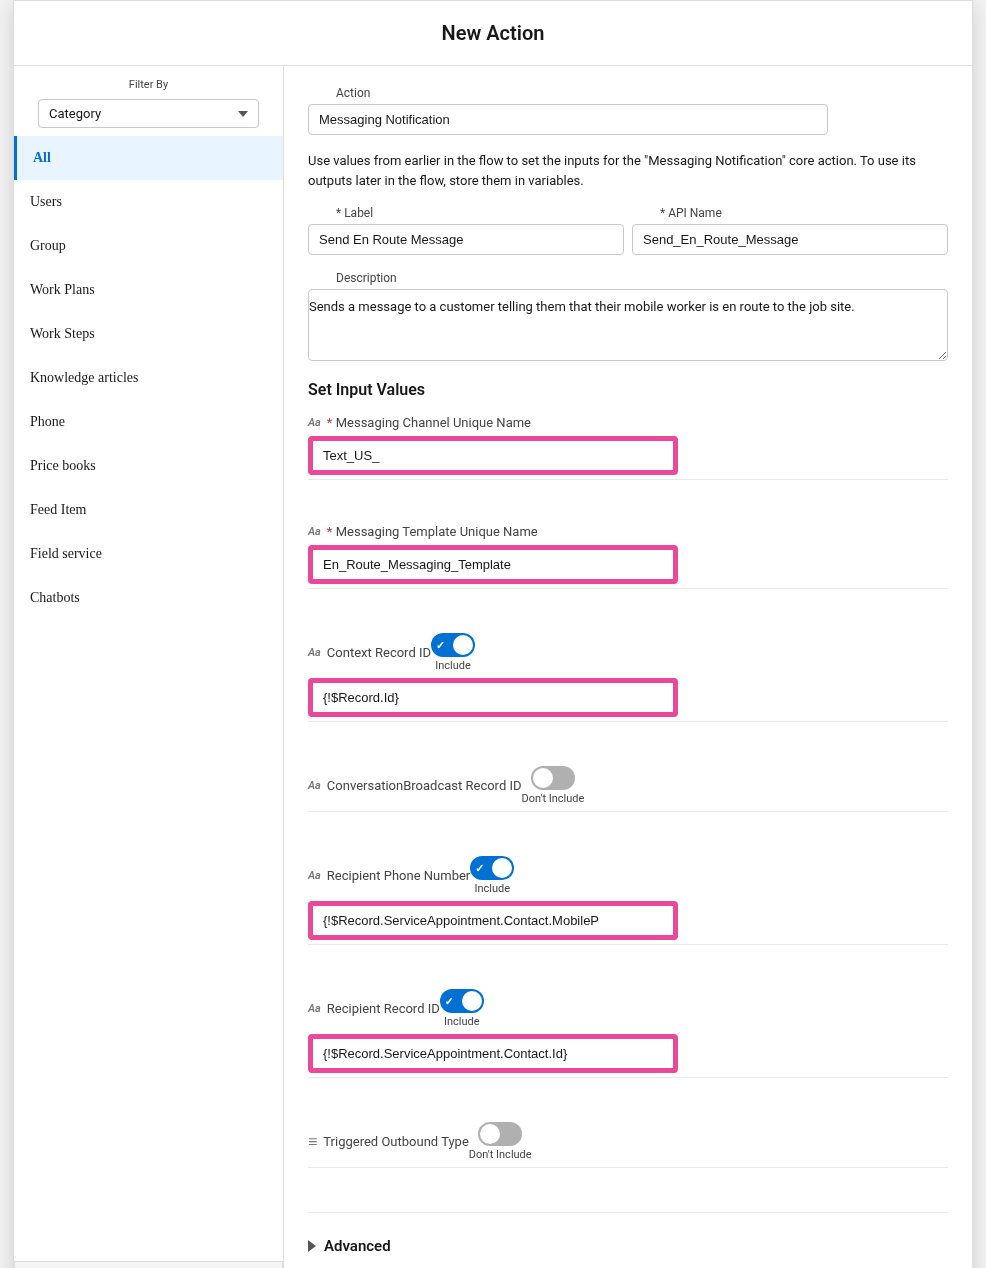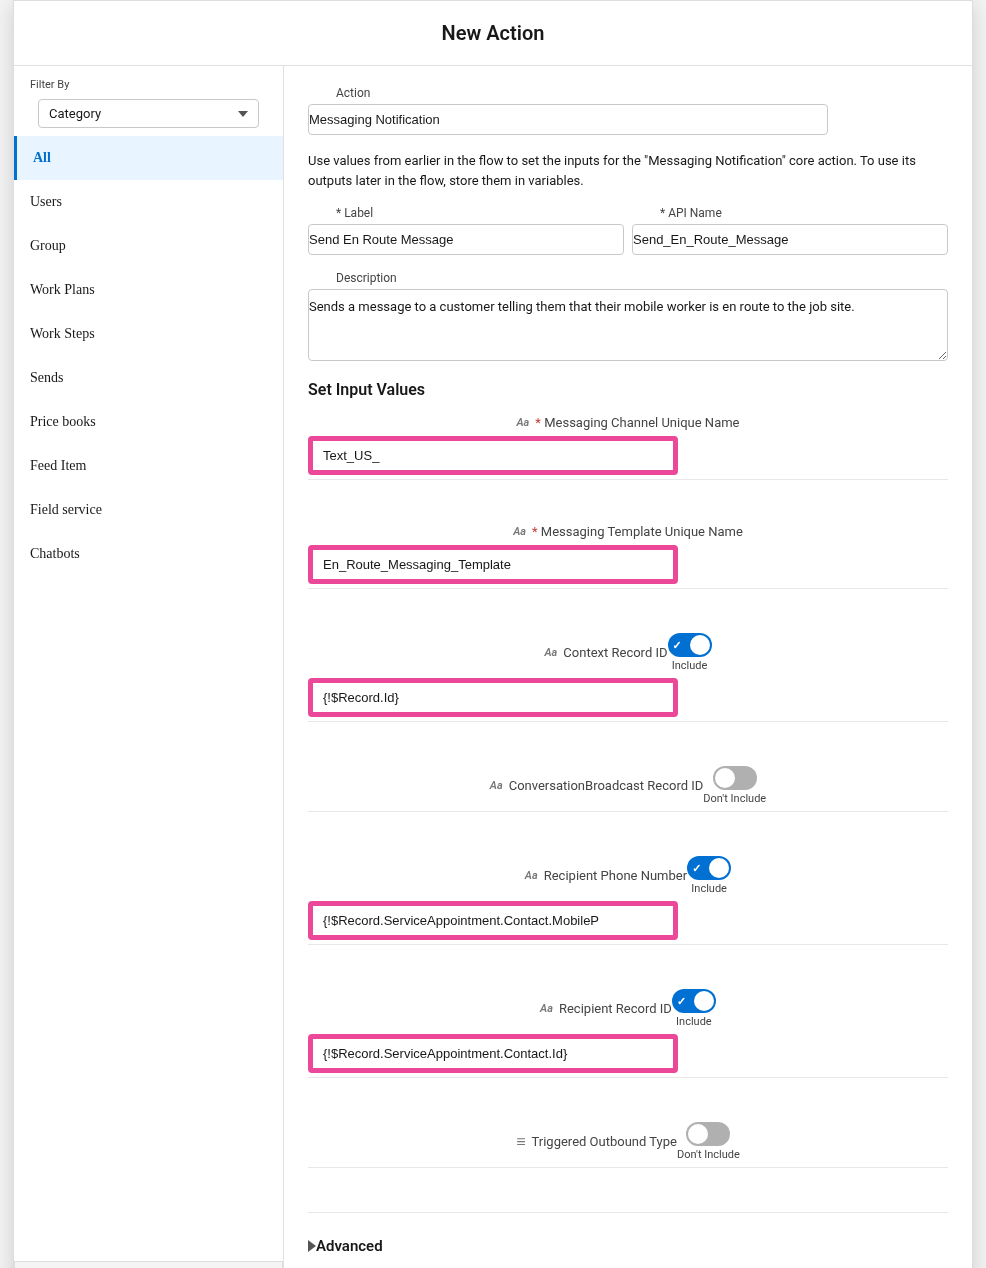--- a/index.html
+++ b/index.html
@@ -38,20 +38,21 @@
       width: 270px;
       border-right: 1px solid #e0e0e0;
       display: flex;
       flex-direction: column;
       overflow: hidden;
     }
     .filter-label {
       padding: 12px 16px 4px;
       font-size: 11px;
       color: #444;
+      text-align: center;
     }
     .filter-dropdown {
       margin: 4px 24px 8px;
       padding: 6px 10px;
       border: 1px solid #c9c9c9;
       border-radius: 4px;
       background: #fff;
       font-size: 13px;
       display: flex;
       align-items: center;
@@ -104,21 +105,21 @@
       margin-bottom: 16px;
     }
     .field-label {
       font-size: 12px;
       color: #444;
       margin-bottom: 4px;
       margin-left: 28px;
     }
     .text-input {
       width: 100%;
-      padding: 7px 0;
+      padding: 7px 10px;
       border: 1px solid #c9c9c9;
       border-radius: 4px;
       font-size: 13px;
       color: #181818;
       background: #fff;
     }
     .action-name-input {
       width: 520px;
     }
     .info-text {
@@ -153,21 +154,21 @@
       margin-top: 8px;
     }
     
     .input-value-row {
       margin-bottom: 20px;
       padding-bottom: 8px;
     }
     .input-row-header {
       display: flex;
       align-items: center;
-      justify-content: center;
+      justify-content: flex-start;
       margin-bottom: 6px;
     }
     .input-row-label {
       display: flex;
       align-items: center;
       gap: 6px;
       font-size: 13px;
       color: #444;
     }
     .aa-icon {
@@ -228,21 +229,21 @@
     }
     .divider {
       border: none;
       border-top: 1px solid #e8e8e8;
       margin: 4px 0 16px;
     }
     
     .advanced-row {
       display: flex;
       align-items: center;
-      gap: 0;
+      gap: 8px;
       padding: 8px 0;
       cursor: pointer;
       font-size: 15px;
       font-weight: 600;
       color: #181818;
     }
     .chevron-right {
       width: 0; height: 0;
       border-top: 6px solid transparent;
       border-bottom: 6px solid transparent;
@@ -292,21 +293,22 @@
       <div class="filter-dropdown">
         <span>Category</span>
         <span class="chevron-down"></span>
       </div>
       <div class="sidebar-list" id="sidebar-list">
           <div class="sidebar-item active">All</div>
           <div class="sidebar-item">Users</div>
           <div class="sidebar-item">Group</div>
           <div class="sidebar-item">Work Plans</div>
           <div class="sidebar-item">Work Steps</div>
-          <div class="sidebar-item">Sends</div>
+          <div class="sidebar-item">Knowledge articles</div>
+          <div class="sidebar-item">Phone</div>
           <div class="sidebar-item">Price books</div>
           <div class="sidebar-item">Feed Item</div>
           <div class="sidebar-item">Field service</div>
           <div class="sidebar-item">Chatbots</div>
         </div>
       <div class="sidebar-scroll-btn">
         <span style="font-size:10px; color:#555;">▼</span>
       </div>
     </div>
 

